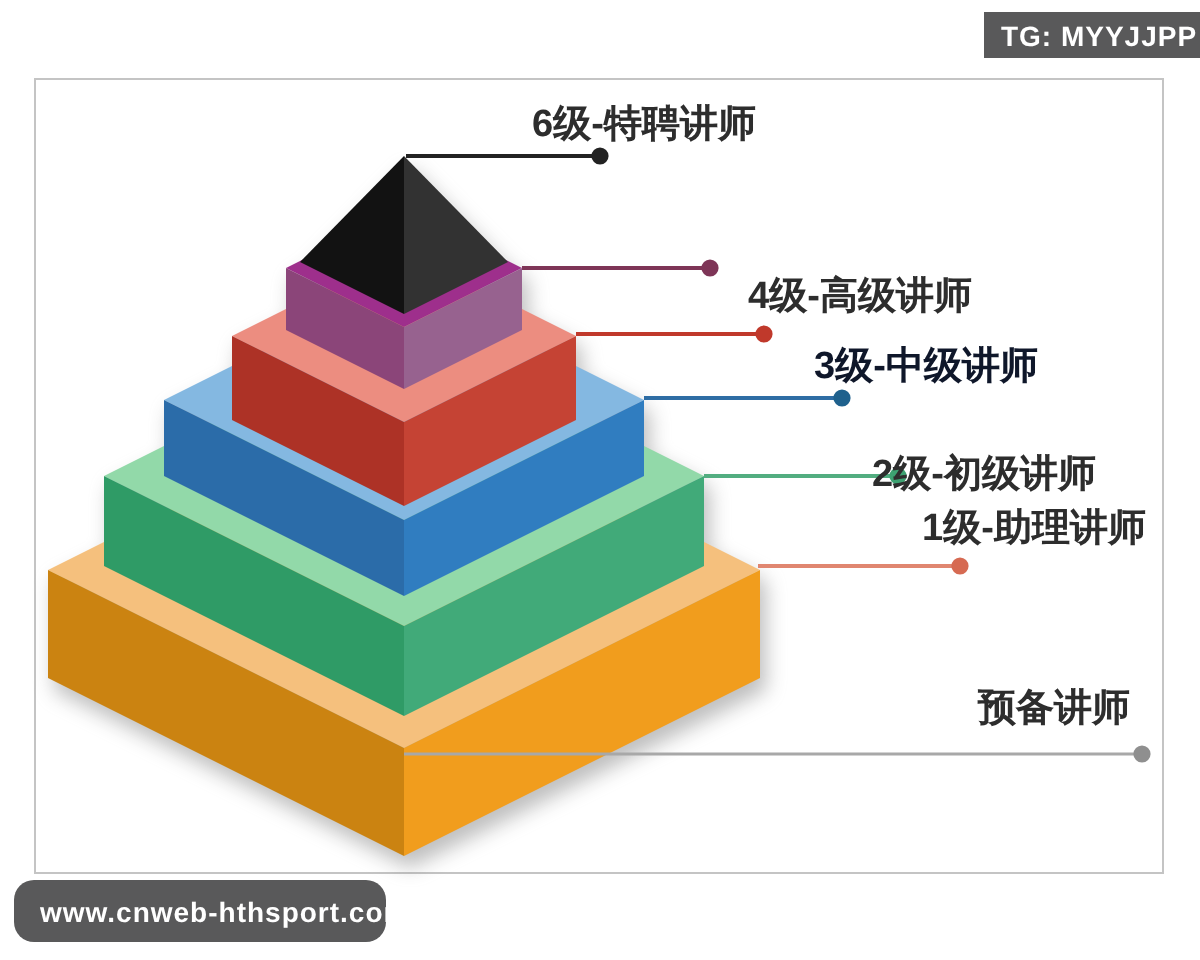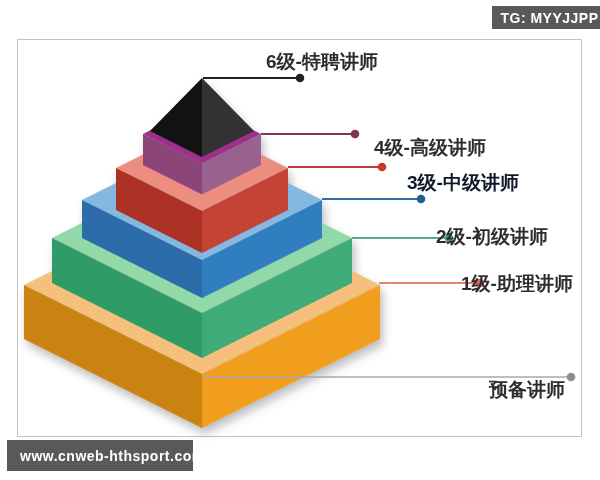--- a/index.html
+++ b/index.html
@@ -35,20 +35,21 @@
     left: 492px; top: 6px;
     width: 115px; height: 23px;
     justify-content: center;
   }
   .badge.bottom-left {
     left: 7px; top: 440px;
     width: 186px; height: 31px;
     justify-content: flex-start;
     padding-left: 13px;
     box-sizing: border-box;
+    border-radius: 10px;
   }
   #pyramid-svg {
     position: absolute;
     left: 0; top: 0;
     width: 600px; height: 480px;
     z-index: 10;
   }
   .shape-group { filter: drop-shadow(3px 6px 5px rgba(110,110,110,0.45)); }
   .lbl {
     position: absolute;
@@ -116,18 +117,18 @@
         <circle cx="480" cy="283" r="4.3" fill="#d66a52"></circle>
         <line x1="202" y1="377" x2="571" y2="377" stroke="#a8a8a8" stroke-width="1.6"></line>
         <circle cx="571" cy="377" r="4.3" fill="#8f8f8f"></circle>
       </g>
     </svg>
 
   <div class="lbl" style="left: 322px; top: 62px; color: rgb(45, 45, 45);">6级-特聘讲师</div>
   <div class="lbl" style="left: 430px; top: 148px; color: rgb(45, 45, 45); text-align: center;">4级-高级讲师</div>
   <div class="lbl" style="left: 463px; top: 183px; color: #0f172a;">3级-中级讲师</div>
   <div class="lbl" style="left: 492px; top: 221px; color: rgb(45, 45, 45); margin-top: 16px;">2级-初级讲师</div>
-  <div class="lbl" style="left: 517px; top: 264px; color: rgb(45, 45, 45); margin-top: 20px;">1级-助理讲师</div>
-  <div class="lbl" style="left: 527px; top: 354px; color: rgb(45, 45, 45); margin-top: 36px;">预备讲师</div>
+  <div class="lbl" style="left: 517px; top: 264px; color: rgb(45, 45, 45);">1级-助理讲师</div>
+  <div class="lbl" style="left: 527px; top: 354px; color: rgb(45, 45, 45);">预备讲师</div>
 
   <div class="badge bottom-left" style="background: rgb(89, 89, 90); color: rgb(255, 255, 255);">www.cnweb-hthsport.com</div>
 
 </div>
 
 </body></html>

